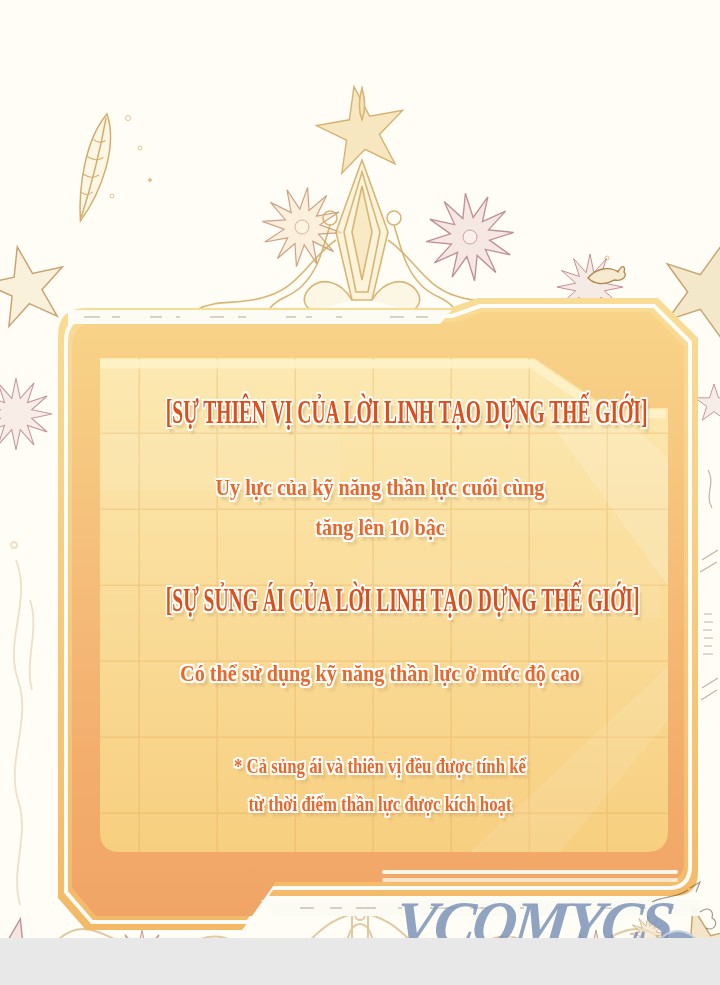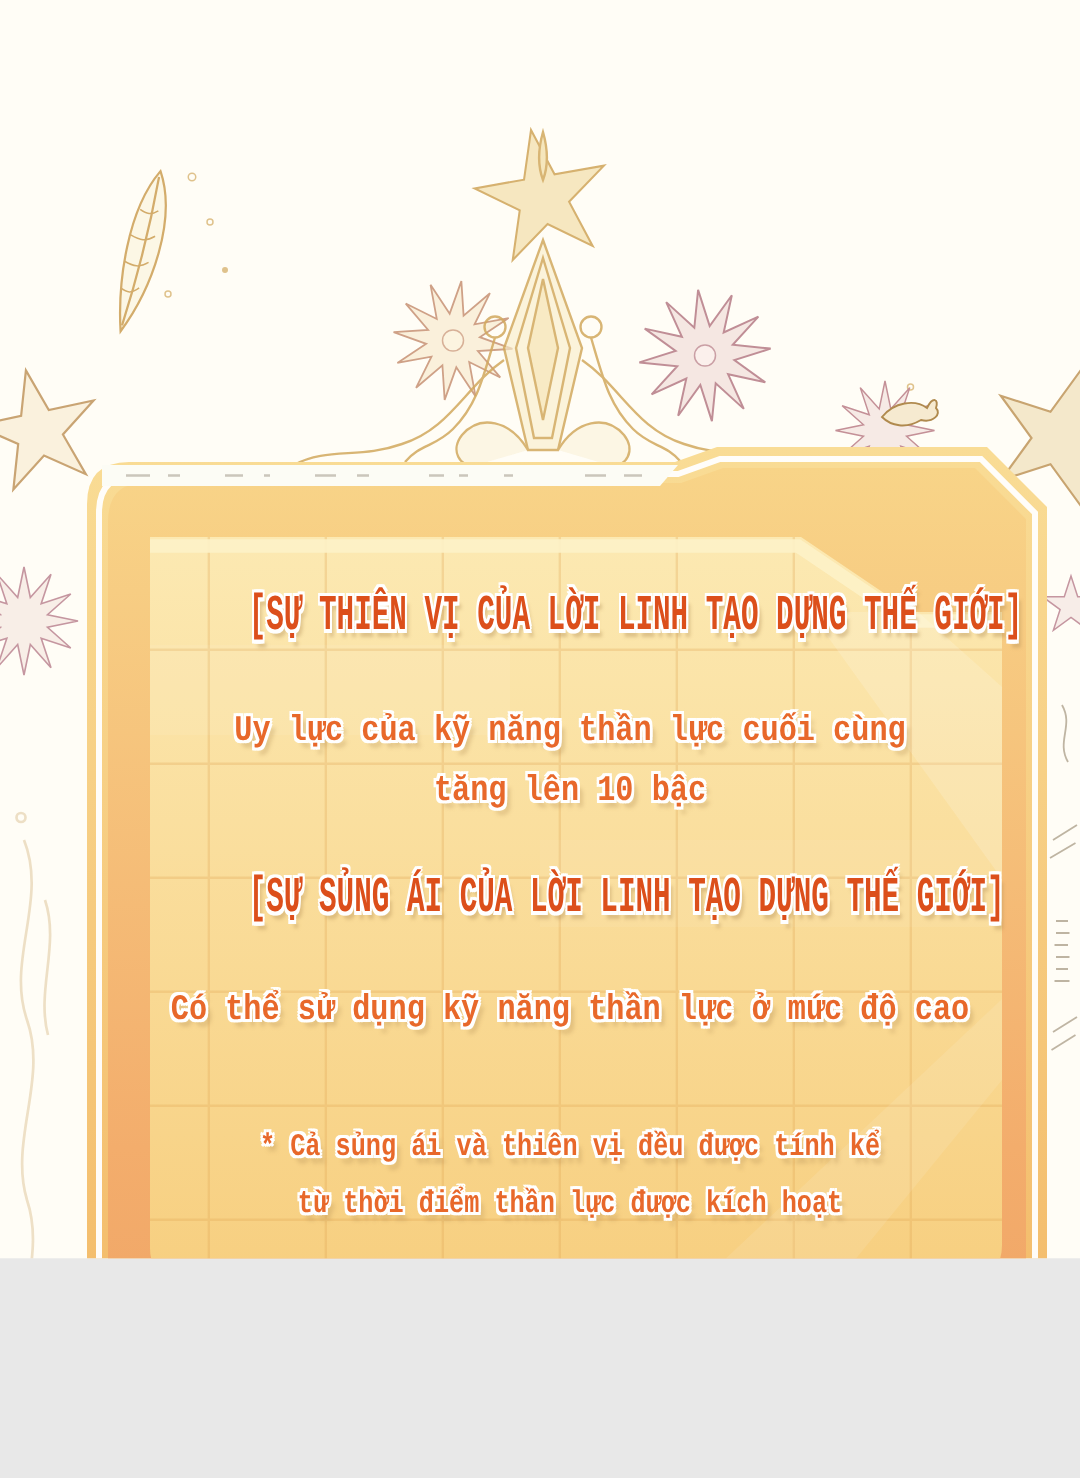--- a/index.html
+++ b/index.html
@@ -1,17 +1,17 @@
 <!DOCTYPE html>
 <html><head>
 <meta charset="utf-8">
 <style>
   html,body{margin:0;padding:0;background:#e8e8e8;}
-  .canvas{position:relative;width:720px;height:839px;background:#fffdf6;overflow:hidden;
-          font-family:Liberation Mono, monospace;}
+  .canvas{position:relative;width:720px;height:938px;background:#fffdf6;overflow:hidden;
+          font-family:Liberation Serif, serif;}
   svg.art{position:absolute;left:0;top:0;}
   .txt{position:absolute;left:40px;width:680px;text-align:center;font-weight:bold;
        white-space:nowrap;line-height:1.15;color:#e8682a;
        text-shadow:-2px -2px 0 #fff,0 -2px 0 #fff,2px -2px 0 #fff,-2px 0 0 #fff,
                    2px 0 0 #fff,-2px 2px 0 #fff,0 2px 0 #fff,2px 2px 0 #fff,
                    4px 5px 3px rgba(176,138,82,.4);}
   .title{color:#dc4f1b;font-size:31px;transform:scale(.63,1.08);}
   .body{font-size:24px;transform:scale(.84,1);}
   .note{font-size:21px;transform:scale(.8,1);}
   .t1{top:394px;} .b1a{top:474px;} .b1b{top:514px;}

